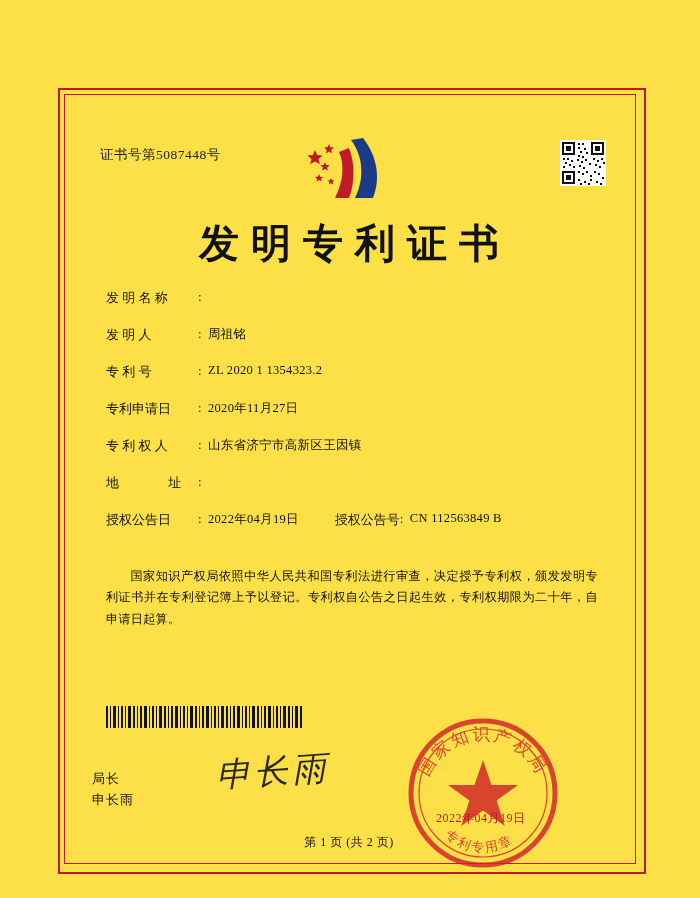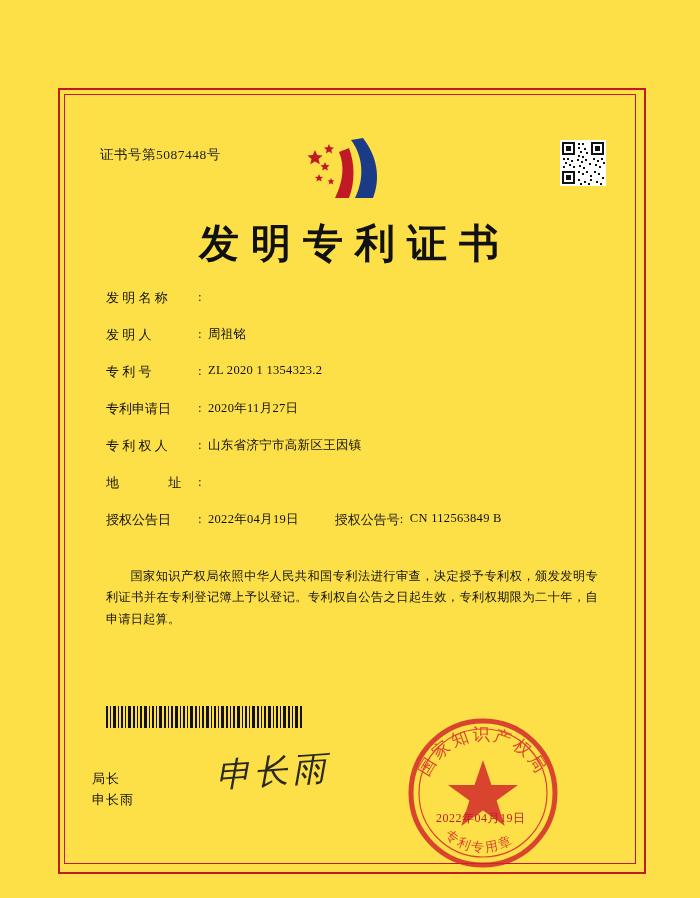--- a/index.html
+++ b/index.html
@@ -426,15 +426,16 @@
           <path id="botArc" d="M 32 112 A 56 56 0 0 0 126 112" fill="none"></path>
           <text font-family="Liberation Serif, serif" font-size="13" fill="#d2232a" letter-spacing="2">
             <textPath href="#botArc" startOffset="12%">专利专用章</textPath>
           </text>
         </g>
       </svg>
     </div>
 
     <div class="seal-date">2022年04月19日</div>
 
+    <div class="page-num">第 1 页 (共 2 页)</div>
 
   </div>
 </div>
 
 </body></html>

